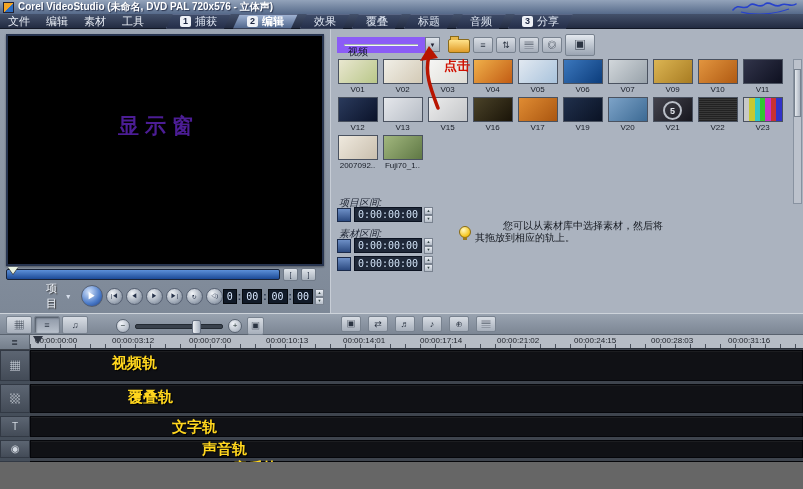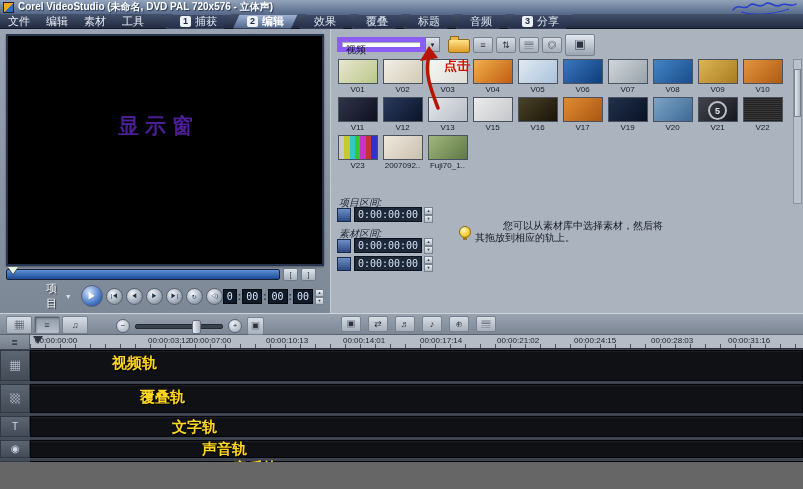--- a/index.html
+++ b/index.html
@@ -55,21 +55,21 @@
     font-family:"DejaVu Sans Mono",monospace;font-size:10px;height:13px;
     line-height:13px;padding:0 3px;}
   .tc-sep{color:#223048;font-weight:bold;margin:0 1px;font-size:10px;}
   .spin{width:9px;height:15px;display:flex;flex-direction:column;margin-left:2px;}
   .spin span{flex:1;background:linear-gradient(#e9edf3,#b4bcc7);border:1px solid #79828f;
     font-size:4px;line-height:6px;text-align:center;color:#344;}
   
   .right-panel{position:absolute;left:330px;top:29px;width:473px;height:284px;
     background:#abb3bf;border-left:1px solid #c7cdd6;box-sizing:border-box;}
   .dropdown{position:absolute;left:6px;top:8px;width:88px;height:15px;background:#fff;
-    border:5px solid #8b5cf6;box-sizing:border-box;font-size:10px;color:#101624;
+    border:7px solid #8b5cf6;box-sizing:border-box;font-size:10px;color:#101624;
     padding:1px 4px;box-shadow:inset 1px 1px 1px #9aa;}
   .dd-arrow{position:absolute;left:94px;top:8px;width:15px;height:15px;box-sizing:border-box;
     background:linear-gradient(#dfe4ea,#a9b2bd);border:1px solid #707a88;
     font-size:6px;color:#223;display:flex;align-items:center;justify-content:center;}
   .gallery-icons{position:absolute;left:114px;top:5px;height:22px;display:flex;align-items:center;}
   .tool-btn{min-width:16px;height:14px;margin-left:3px;padding:0 1px;
     background:linear-gradient(#d8dde4,#a7afbb);border:1px solid #78828f;border-radius:2px;
     font-size:9px;color:#2b3442;display:flex;align-items:center;justify-content:center;cursor:pointer;}
   .folder-btn{width:18px;height:12px;background:linear-gradient(#ffe28a,#e09c28);
     border:1px solid #8a6a1a;position:relative;margin-top:2px;}
@@ -283,24 +283,20 @@
         </div>
         <div class="thumb-cell">
           <div class="thumb" style="background: linear-gradient(135deg, rgb(59, 119, 189), rgb(12, 61, 124));"></div>
           <div class="thumb-label">V06</div>
         </div>
         <div class="thumb-cell">
           <div class="thumb" style="background: linear-gradient(135deg, rgb(210, 215, 219), rgb(152, 162, 170));"></div>
           <div class="thumb-label">V07</div>
         </div>
         <div class="thumb-cell">
-          <div class="thumb" style="background: linear-gradient(135deg, rgb(67, 132, 198), rgb(26, 77, 137));"></div>
-          <div class="thumb-label">V08</div>
-        </div>
-        <div class="thumb-cell">
           <div class="thumb" style="background: linear-gradient(135deg, rgb(220, 181, 83), rgb(168, 124, 34));"></div>
           <div class="thumb-label">V09</div>
         </div>
         <div class="thumb-cell">
           <div class="thumb" style="background: linear-gradient(135deg, rgb(226, 149, 63), rgb(176, 90, 18));"></div>
           <div class="thumb-label">V10</div>
         </div>
         <div class="thumb-cell">
           <div class="thumb" style="background: linear-gradient(135deg, rgb(49, 52, 74), rgb(14, 16, 32));"></div>
           <div class="thumb-label">V11</div>
@@ -413,21 +409,21 @@
           <div class="tool-btn">⇄</div>
           <div class="tool-btn">♬</div>
           <div class="tool-btn">♪</div>
           <div class="tool-btn">⊕</div>
           <div class="tool-btn">▤</div>
         </div>
     </div>
     <div class="ruler-corner">≣</div>
     <div class="ruler">
         <span class="ruler-label" style="left: 5px;">00:00:00:00</span>
-        <span class="ruler-label" style="left: 82px; margin-left: 36px;">00:00:03:12</span>
+        <span class="ruler-label" style="left: 82px;">00:00:03:12</span>
         <span class="ruler-label" style="left: 159px;">00:00:07:00</span>
         <span class="ruler-label" style="left: 236px;">00:00:10:13</span>
         <span class="ruler-label" style="left: 313px;">00:00:14:01</span>
         <span class="ruler-label" style="left: 390px;">00:00:17:14</span>
         <span class="ruler-label" style="left: 467px;">00:00:21:02</span>
         <span class="ruler-label" style="left: 544px;">00:00:24:15</span>
         <span class="ruler-label" style="left: 621px;">00:00:28:03</span>
         <span class="ruler-label" style="left: 698px;">00:00:31:16</span>
       </div>
     <div class="scrubber"></div>
@@ -464,19 +460,19 @@
   </div>
 
   <div class="annot-layer">
     <div class="preview-annot">显示窗</div>
     <div class="click-annot">点击</div>
     <svg class="arrow-svg" width="40" height="64" viewBox="0 0 40 64">
       <path d="M30 62 C 24 46, 16 28, 21 10" stroke="#b81400" stroke-width="3.5" fill="none" stroke-linecap="round"></path>
       <polygon points="21,0 12,15 30,12" fill="#b81400"></polygon>
     </svg>
   <div class="track-annot" style="left: 112px; top: 354px; text-align: center;">视频轨</div>
-      <div class="track-annot" style="left: 140px; top: 388px;">覆叠轨</div>
+      <div class="track-annot" style="left: 128px; top: 388px;">覆叠轨</div>
       <div class="track-annot" style="left: 172px; top: 418px;">文字轨</div>
       <div class="track-annot" style="left: 202px; top: 440px;">声音轨</div>
       <div class="track-annot" style="left: 233px; top: 459px;">音乐轨</div>
     </div>
 
 </div>
 
 </body></html>

